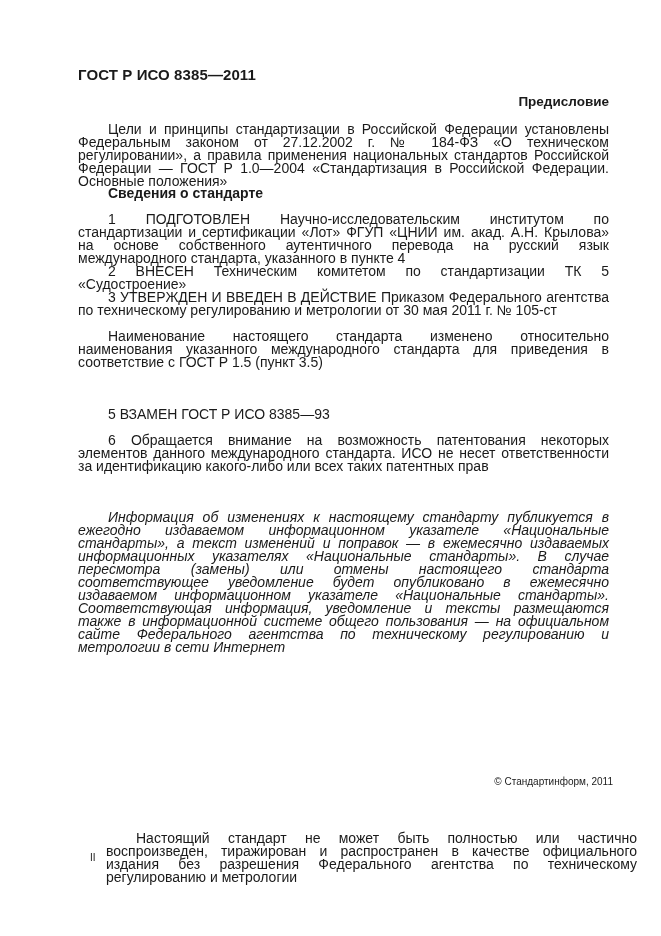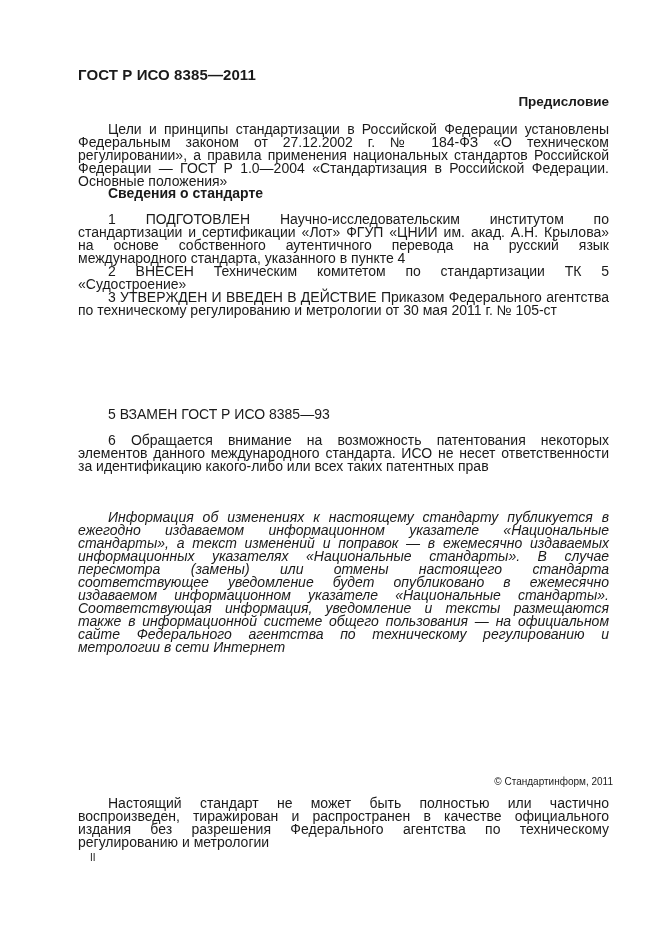--- a/index.html
+++ b/index.html
@@ -89,33 +89,34 @@
 
 <div class="block" style="top:265px;">
   <p>2 ВНЕСЕН Техническим комитетом по стандартизации ТК 5 «Судостроение»</p>
 </div>
 
 <div class="block" style="top:291px;">
   <p>3 УТВЕРЖДЕН И ВВЕДЕН В ДЕЙСТВИЕ Приказом Федерального агентства по техническому регу­лированию и метрологии от 30 мая 2011 г. № 105-ст</p>
 </div>
 
 <div class="block" style="top:330px;">
+  <p>Наименование настоящего стандарта изменено относительно наименования указанного между­народного стандарта для приведения в соответствие с ГОСТ Р 1.5 (пункт 3.5)</p>
 </div>
 
 <div class="block" style="top:408px;">
   <p>5 ВЗАМЕН ГОСТ Р ИСО 8385—93</p>
 </div>
 
 <div class="block" style="top:434px;">
   <p>6 Обращается внимание на возможность патентования некоторых элементов данного междуна­родного стандарта. ИСО не несет ответственности за идентификацию какого-либо или всех таких патентных прав</p>
 </div>
 
 <div class="block italic" style="top:511px;">
   <p>Информация об изменениях к настоящему стандарту публикуется в ежегодно издаваемом информационном указателе «Национальные стандарты», а текст изменений и поправок — в ежеме­сячно издаваемых информационных указателях «Национальные стандарты». В случае пересмотра (замены) или отмены настоящего стандарта соответствующее уведомление будет опубликовано в ежемесячно издаваемом информационном указателе «Национальные стандарты». Соответству­ющая информация, уведомление и тексты размещаются также в информационной системе общего пользования — на официальном сайте Федерального агентства по техническому регулированию и метрологии в сети Интернет</p>
 </div>
 
 <div class="copyright">© Стандартинформ, 2011</div>
 
-<div class="block" style="top:797px;">
+<div class="block" style="top:832px;margin-left:28px;">
   <p>Настоящий стандарт не может быть полностью или частично воспроизведен, тиражирован и рас­пространен в качестве официального издания без разрешения Федерального агентства по техническо­му регулированию и метрологии</p>
 </div>
 
 <div class="page-num">II</div>
 
 </body></html>

